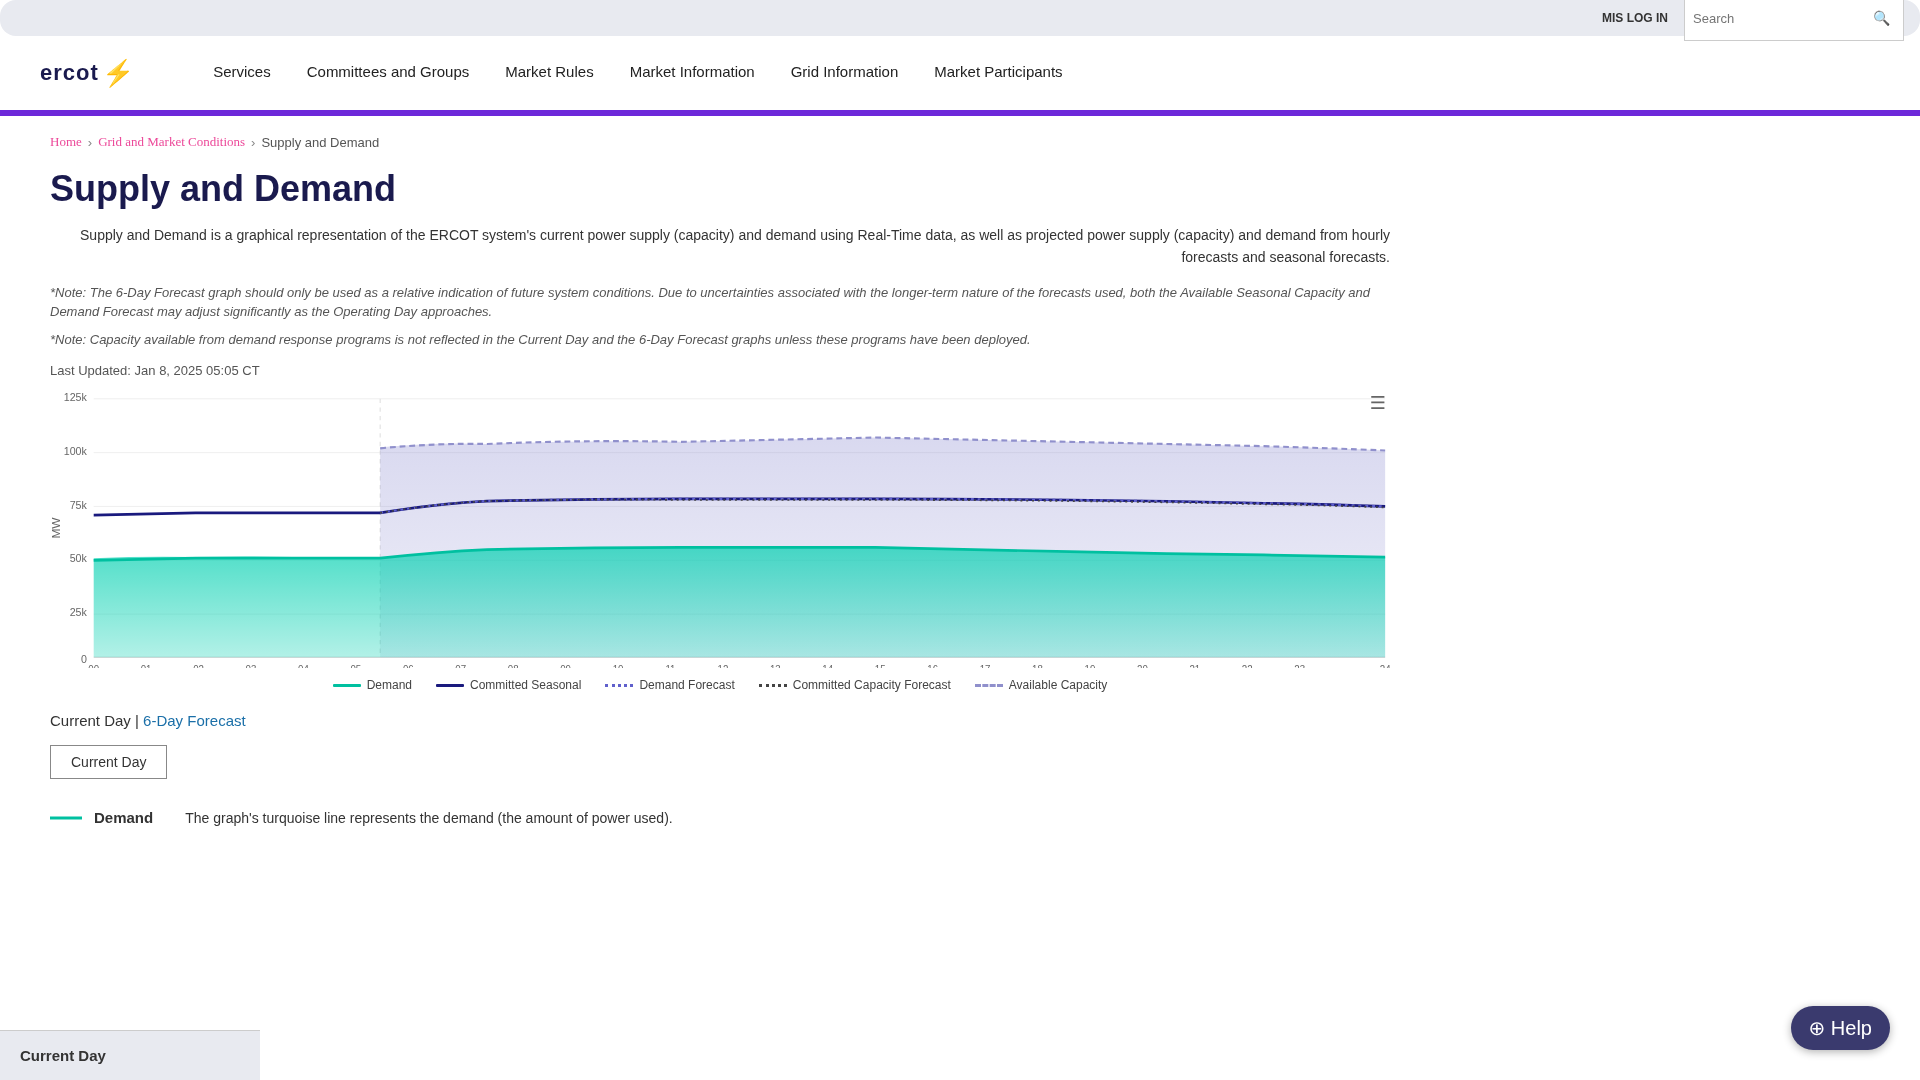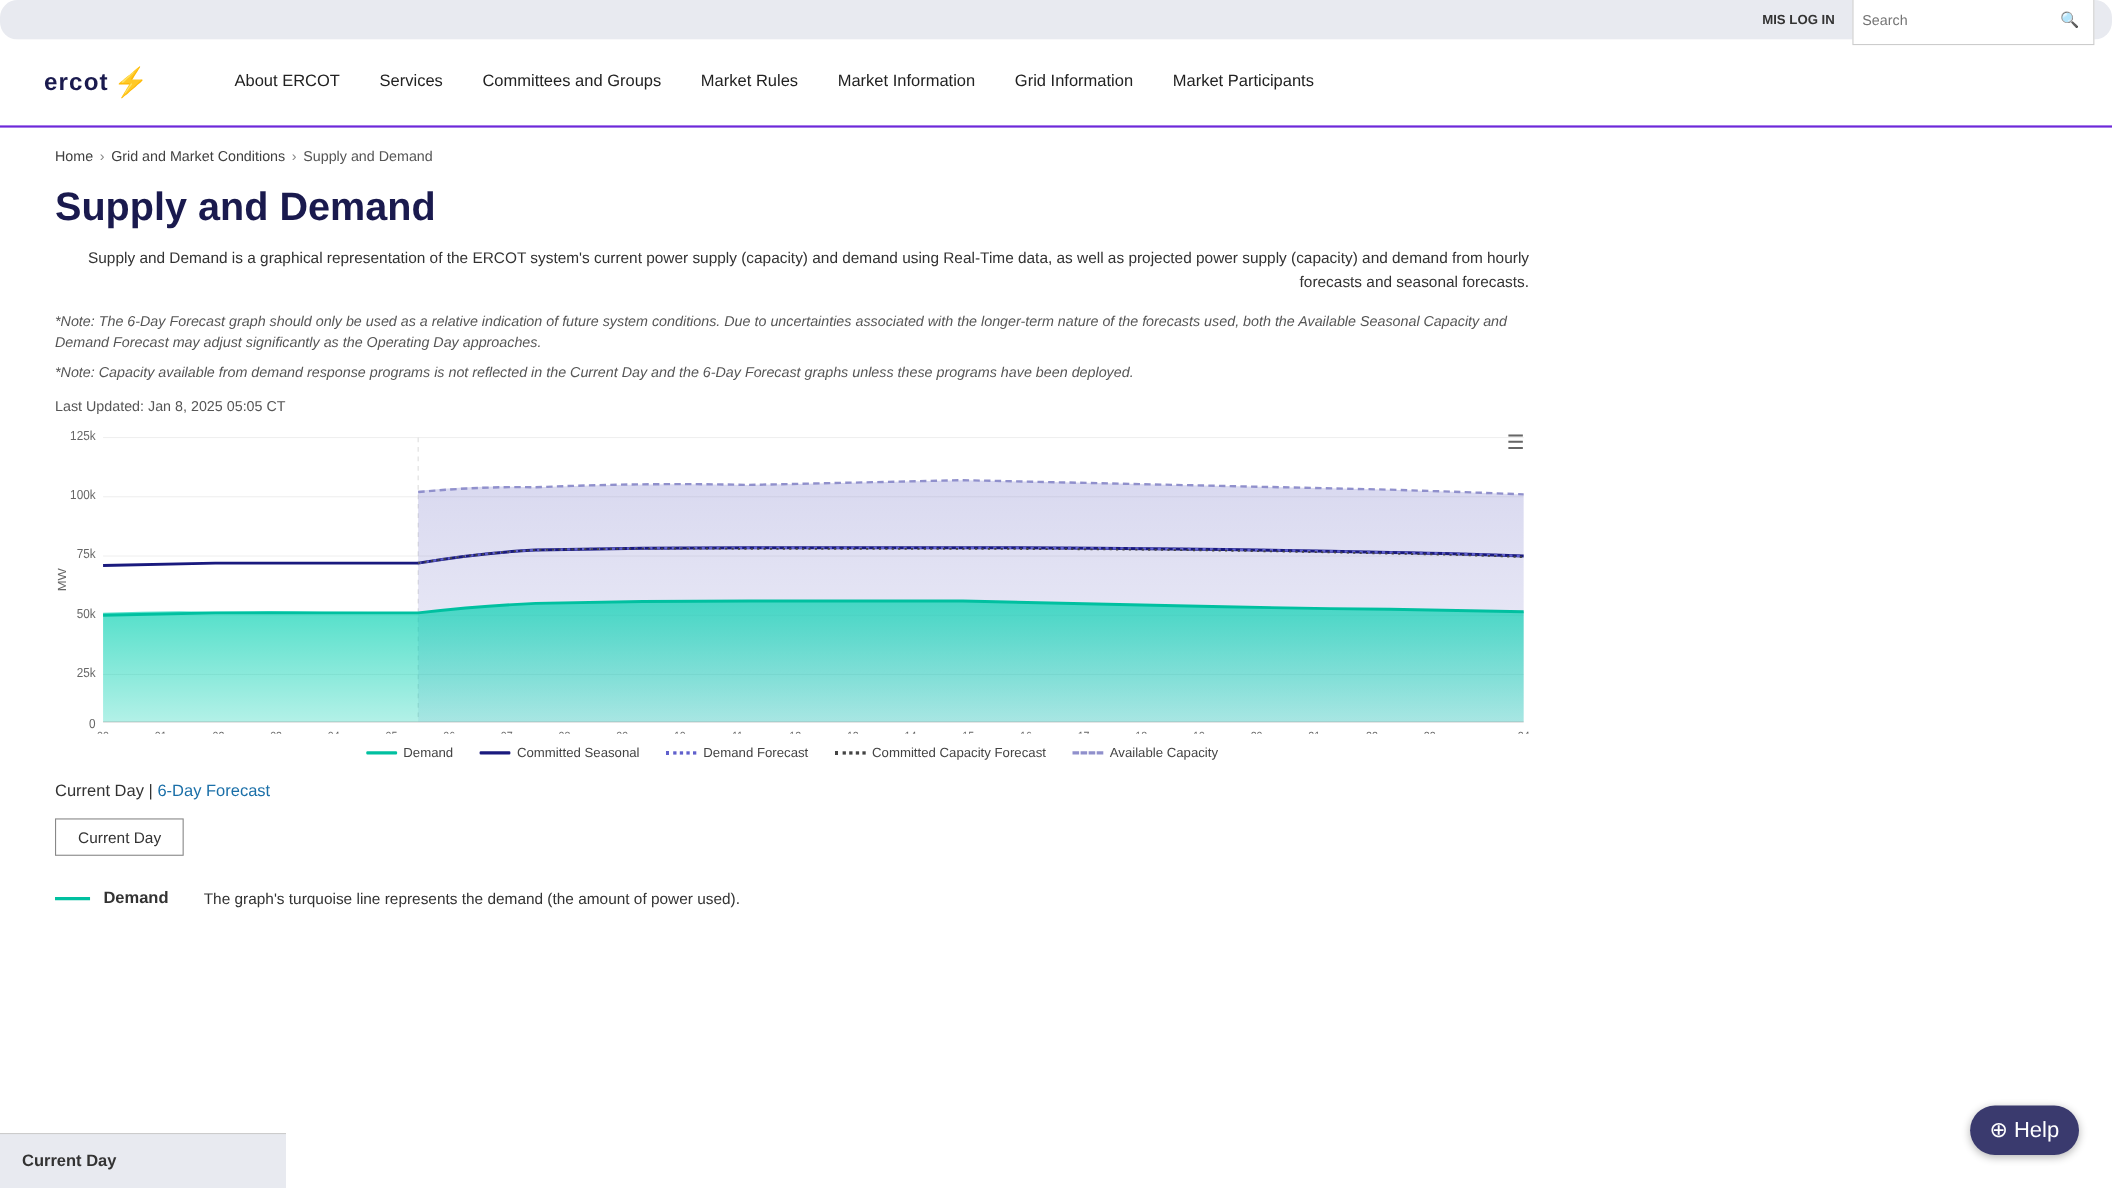--- a/index.html
+++ b/index.html
@@ -41,21 +41,21 @@
       background: none;
       border: none;
       cursor: pointer;
       color: #555;
       font-size: 14px;
     }
 
     
     .header {
       background: #fff;
-      border-bottom: 2px solid #6d28d9;
+      border-bottom: 6px solid #6d28d9;
       display: flex;
       align-items: center;
       padding: 0 40px;
       height: 80px;
     }
     .logo {
       display: flex;
       align-items: center;
       margin-right: 60px;
     }
@@ -91,23 +91,24 @@
     
     .breadcrumb {
       padding: 18px 50px 8px;
       display: flex;
       align-items: center;
       gap: 6px;
       font-size: 13px;
       color: #555;
     }
     .breadcrumb a {
-      color: #404040;
+      color: #ec4899;
       text-decoration: none;
       cursor: pointer;
+      font-family: Liberation Serif, serif;
     }
     .breadcrumb-sep { color: #888; }
 
     
     .main {
       padding: 10px 50px 40px;
       max-width: 1440px;
     }
     .page-title {
       font-size: 36px;
@@ -264,21 +265,20 @@
   </div>
 
 </div>
 
 <div class="header">
   <div class="logo">
     <span class="logo-text">ercot</span>
     <span class="logo-icon">⚡</span>
   </div>
   <nav class="nav">
-    <div class="nav-item">About ERCOT</div>
     <div class="nav-item">Services</div>
     <div class="nav-item">Committees and Groups</div>
     <div class="nav-item">Market Rules</div>
     <div class="nav-item">Market Information</div>
     <div class="nav-item">Grid Information</div>
     <div class="nav-item">Market Participants</div>
   </nav>
 </div>
 
 <div class="breadcrumb">

